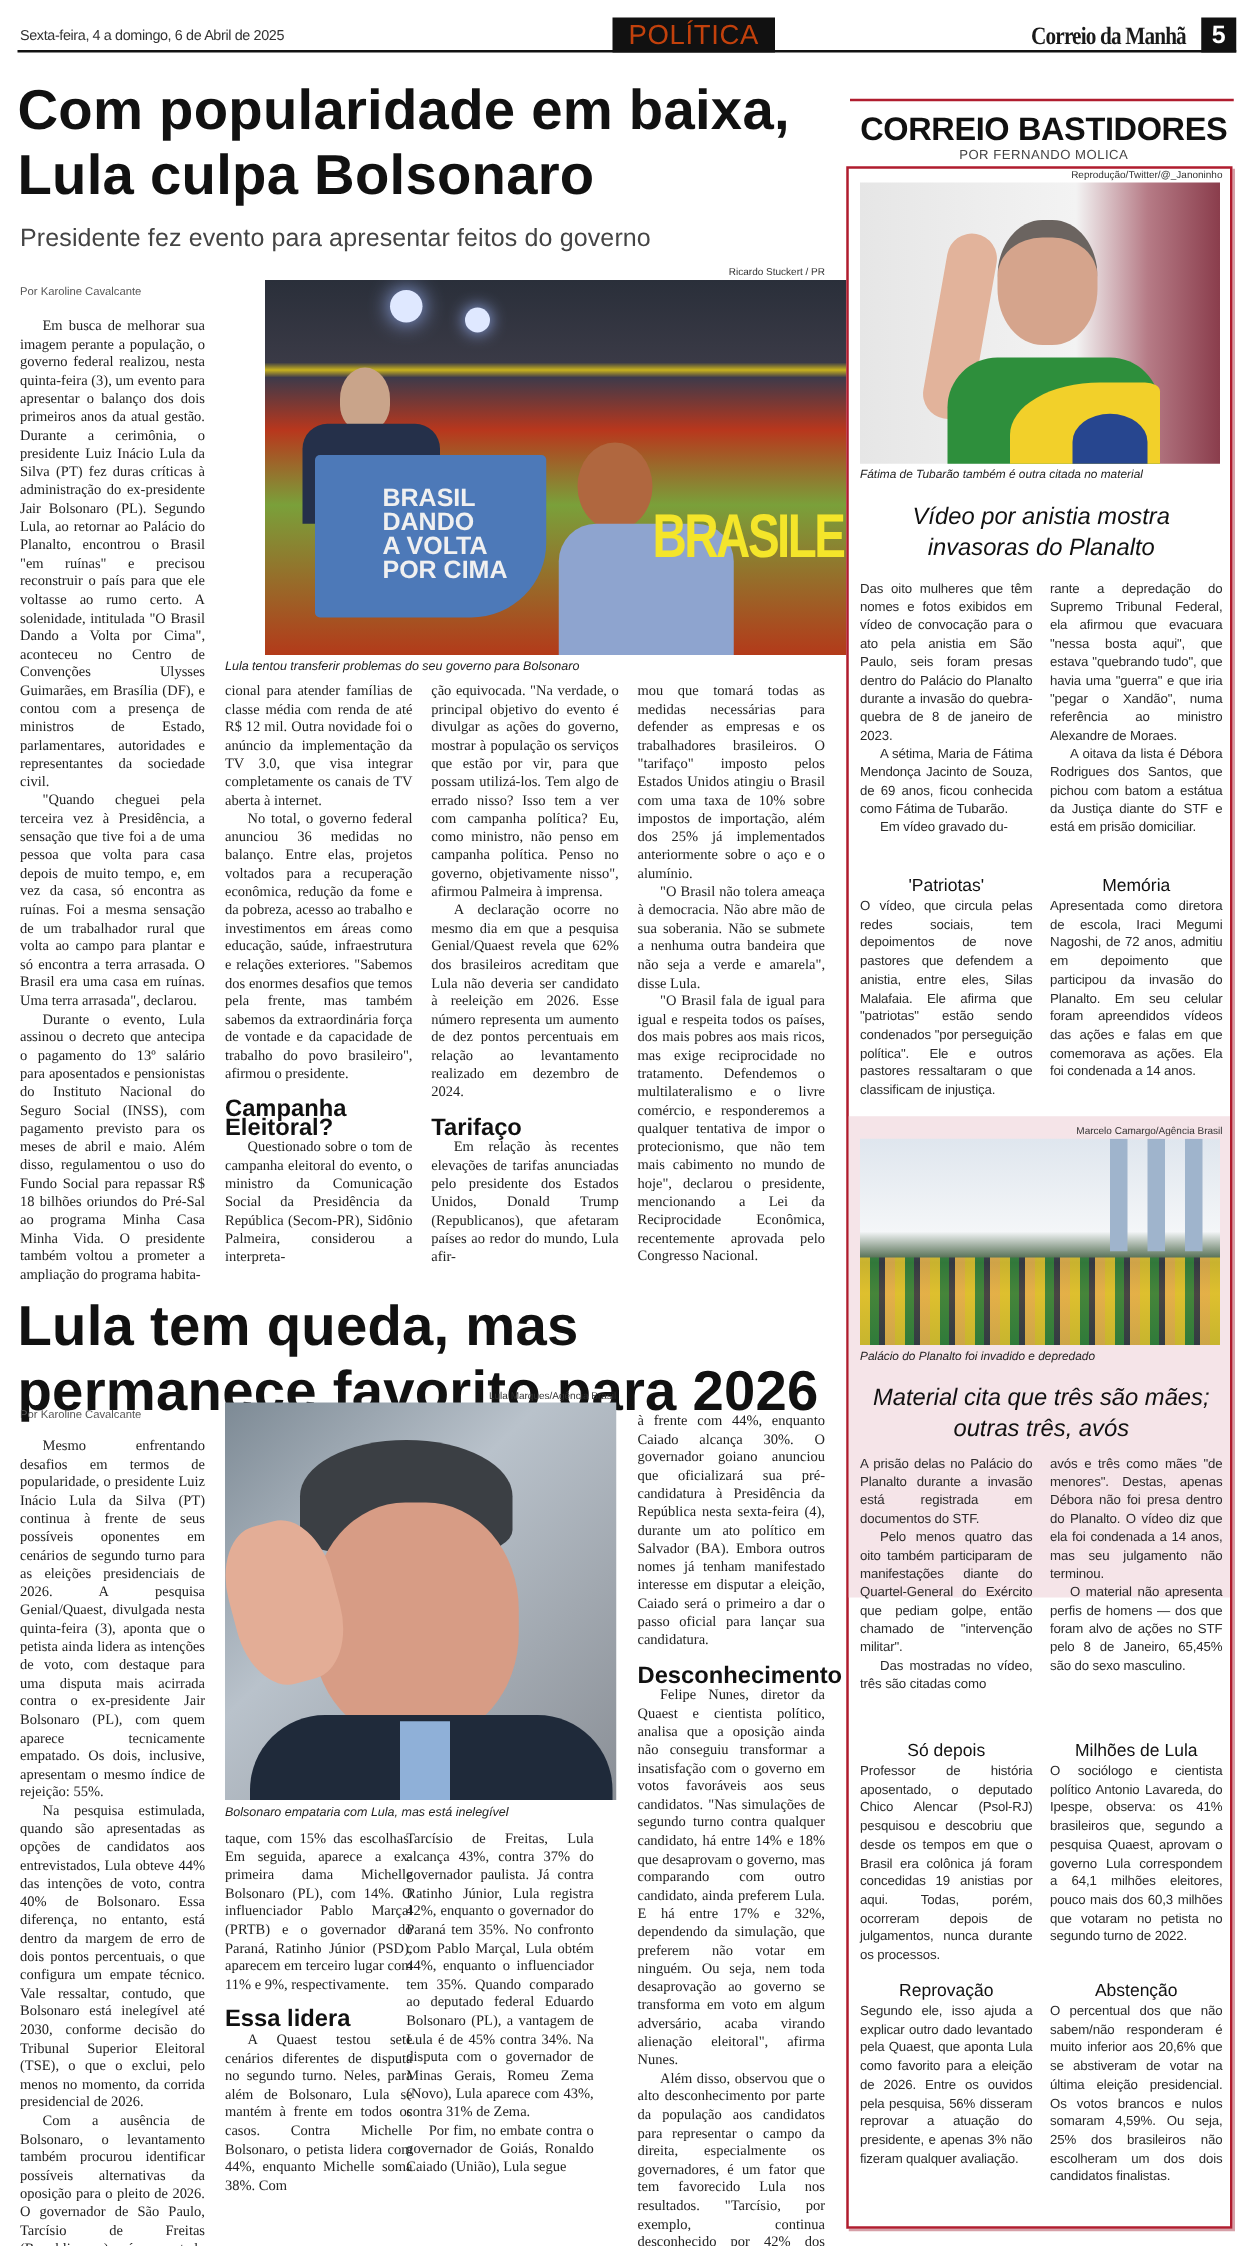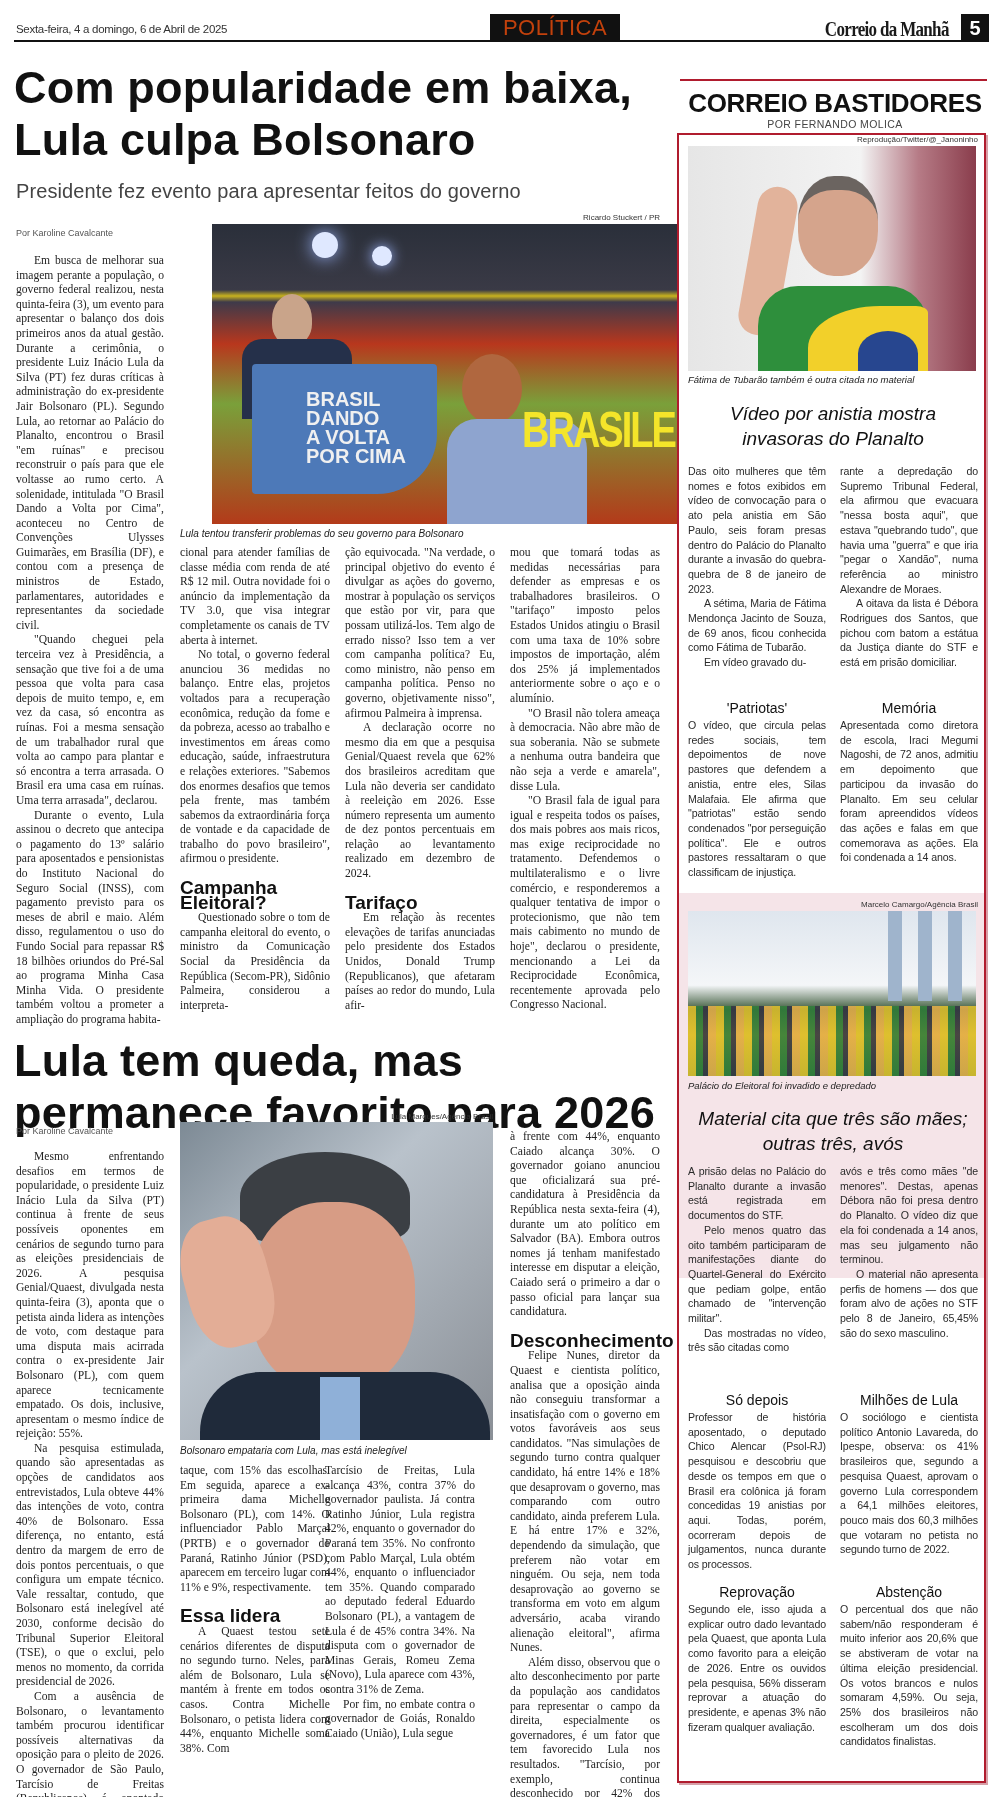--- a/index.html
+++ b/index.html
@@ -177,21 +177,21 @@
   </div>
 </div>
 
 <div class="credit" style="position:absolute;left:686px;top:900px;width:292px;">Marcelo Camargo/Agência Brasil</div>
 <div class="photo" style="left:688px;top:911px;width:288px;height:165px;background:linear-gradient(180deg,#dfe6ee 0%,#f4f6f8 45%,#3c5a3a 60%,#c9b23a 75%,#2e6b3a 100%);">
   <div style="position:absolute;left:200px;top:0;width:14px;height:90px;background:#9fb4cc;"></div>
   <div style="position:absolute;left:230px;top:0;width:14px;height:90px;background:#9fb4cc;"></div>
   <div style="position:absolute;left:260px;top:0;width:14px;height:90px;background:#9fb4cc;"></div>
   <div style="position:absolute;left:0;top:95px;width:288px;height:70px;background:repeating-linear-gradient(90deg,#e2c22c 0 8px,#2f7d3a 8px 15px,#334 15px 20px,#e9b04a 20px 28px);opacity:0.85;"></div>
 </div>
-<div class="caption" style="position:absolute;left:688px;top:1080px;font-size:9.5px;">Palácio do Eleitoral foi invadido e depredado</div>
+<div class="caption" style="position:absolute;left:688px;top:1080px;font-size:9.5px;">Palácio do Planalto foi invadido e depredado</div>
 
 <div class="sb-head" style="position:absolute;left:688px;top:1106px;width:290px;">Material cita que três são mães; outras três, avós</div>
 
 <div class="twocol sansbody" style="position:absolute;left:688px;top:1164px;width:290px;">
   <div>
     <p class="noind">A prisão delas no Palácio do Planalto durante a invasão está registrada em documentos do STF.</p>
     <p>Pelo menos quatro das oito também participaram de manifestações diante do Quartel-General do Exército que pediam golpe, então chamado de "intervenção militar".</p>
     <p>Das mostradas no vídeo, três são citadas como</p>
   </div>
   <div>

